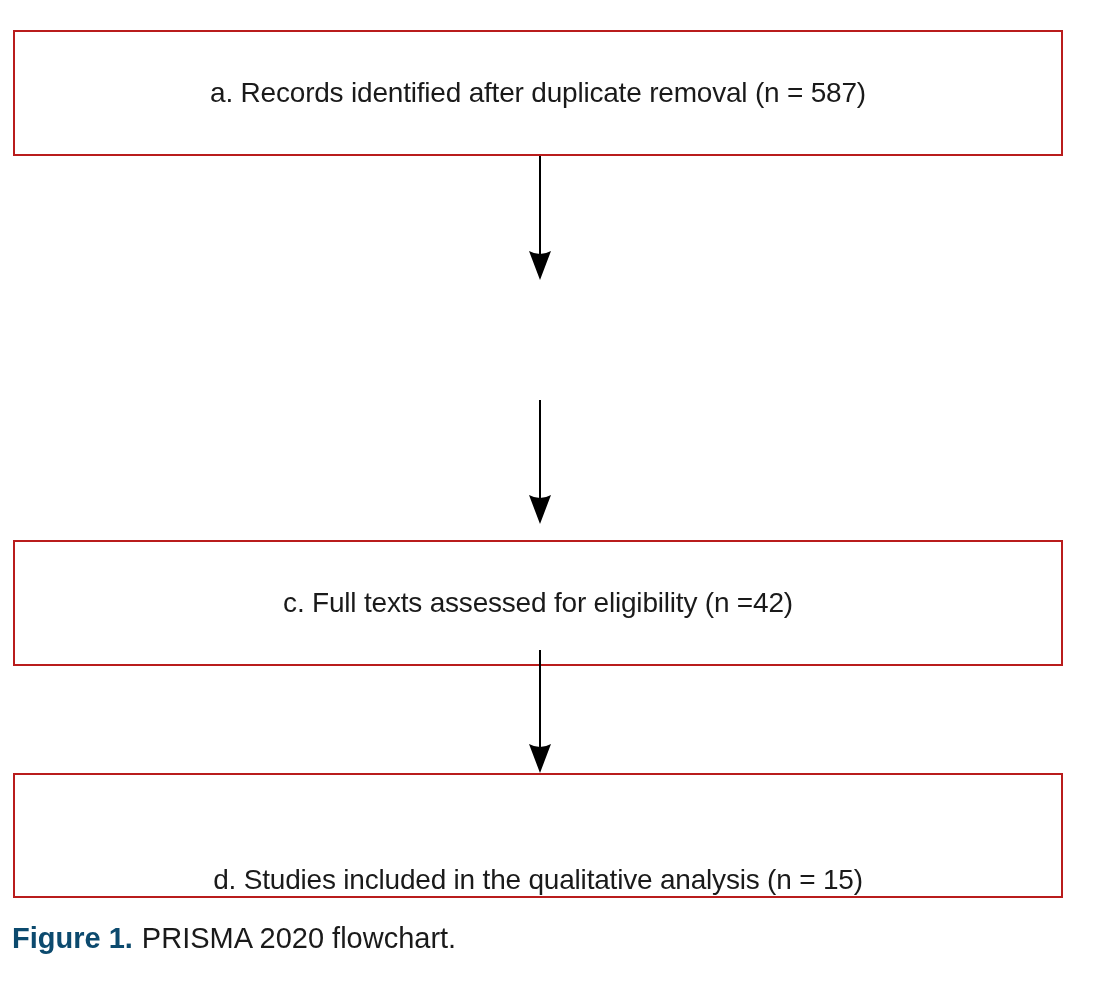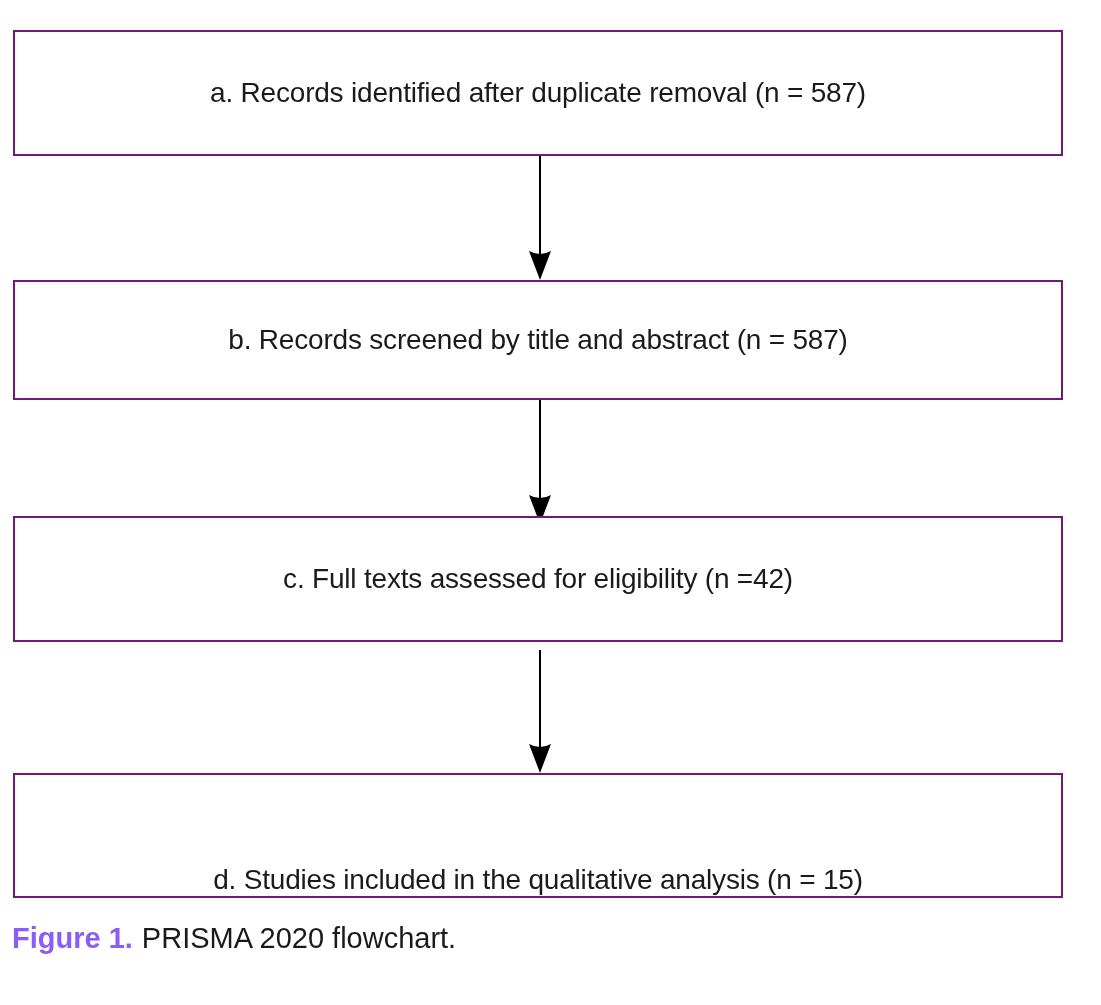--- a/index.html
+++ b/index.html
@@ -12,34 +12,34 @@
     width: 1101px;
     height: 1005px;
     background: #ffffff;
     font-family: "Liberation Sans", "DejaVu Sans", sans-serif;
     overflow: hidden;
   }
   .flow-box {
     position: absolute;
     left: 13px;
     width: 1050px;
-    border: 2px solid #701a75;
+    border: 2px solid #b91c1c;
     background: #ffffff;
     box-sizing: border-box;
     display: flex;
     align-items: center;
     justify-content: center;
     text-align: center;
     font-size: 28px;
     letter-spacing: -0.2px;
     color: #1a1a1a;
   }
   .box-a { top: 30px;  height: 126px; }
   .box-b { top: 280px; height: 120px; }
-  .box-c { top: 516px; height: 126px; }
+  .box-c { top: 540px; height: 126px; }
   .box-d { top: 773px; height: 125px; align-items: flex-end; }
 
   .arrow {
     position: absolute;
     left: 520px;
     width: 40px;
     display: block;
   }
   .arrow-1 { top: 156px; height: 124px; }
   .arrow-2 { top: 400px; height: 124px; }
@@ -69,39 +69,36 @@
 
   <div class="flow-box box-a">
     <span>a. Records identified after duplicate removal (n = 587)</span>
   </div>
 
   <svg class="arrow arrow-1" width="40" height="124" viewBox="0 0 40 124" xmlns="http://www.w3.org/2000/svg">
     <line x1="20" y1="0" x2="20" y2="100" stroke="#000000" stroke-width="2"></line>
     <path d="M20 124 L9 95 Q20 101 31 95 Z" fill="#000000"></path>
   </svg>
 
-  <div class="flow-box box-b">
-    <span>b. Records screened by title and abstract (n = 587)</span>
-  </div>
 
   <svg class="arrow arrow-2" width="40" height="124" viewBox="0 0 40 124" xmlns="http://www.w3.org/2000/svg">
     <line x1="20" y1="0" x2="20" y2="100" stroke="#000000" stroke-width="2"></line>
     <path d="M20 124 L9 95 Q20 101 31 95 Z" fill="#000000"></path>
   </svg>
 
   <div class="flow-box box-c">
     <span>c. Full texts assessed for eligibility (n =42)</span>
   </div>
 
   <svg class="arrow arrow-3" width="40" height="123" viewBox="0 0 40 123" xmlns="http://www.w3.org/2000/svg">
     <line x1="20" y1="0" x2="20" y2="99" stroke="#000000" stroke-width="2"></line>
     <path d="M20 123 L9 94 Q20 100 31 94 Z" fill="#000000"></path>
   </svg>
 
   <div class="flow-box box-d">
     <span>d. Studies included in the qualitative analysis (n = 15)</span>
   </div>
 
   <div class="caption">
-    <span class="caption-label" style="color: #8b5cf6;">Figure 1.</span><span class="caption-text">PRISMA 2020 flowchart.</span>
+    <span class="caption-label" style="color: #0c4a6e;">Figure 1.</span><span class="caption-text">PRISMA 2020 flowchart.</span>
   </div>
 
 </div>
 
 </body></html>

